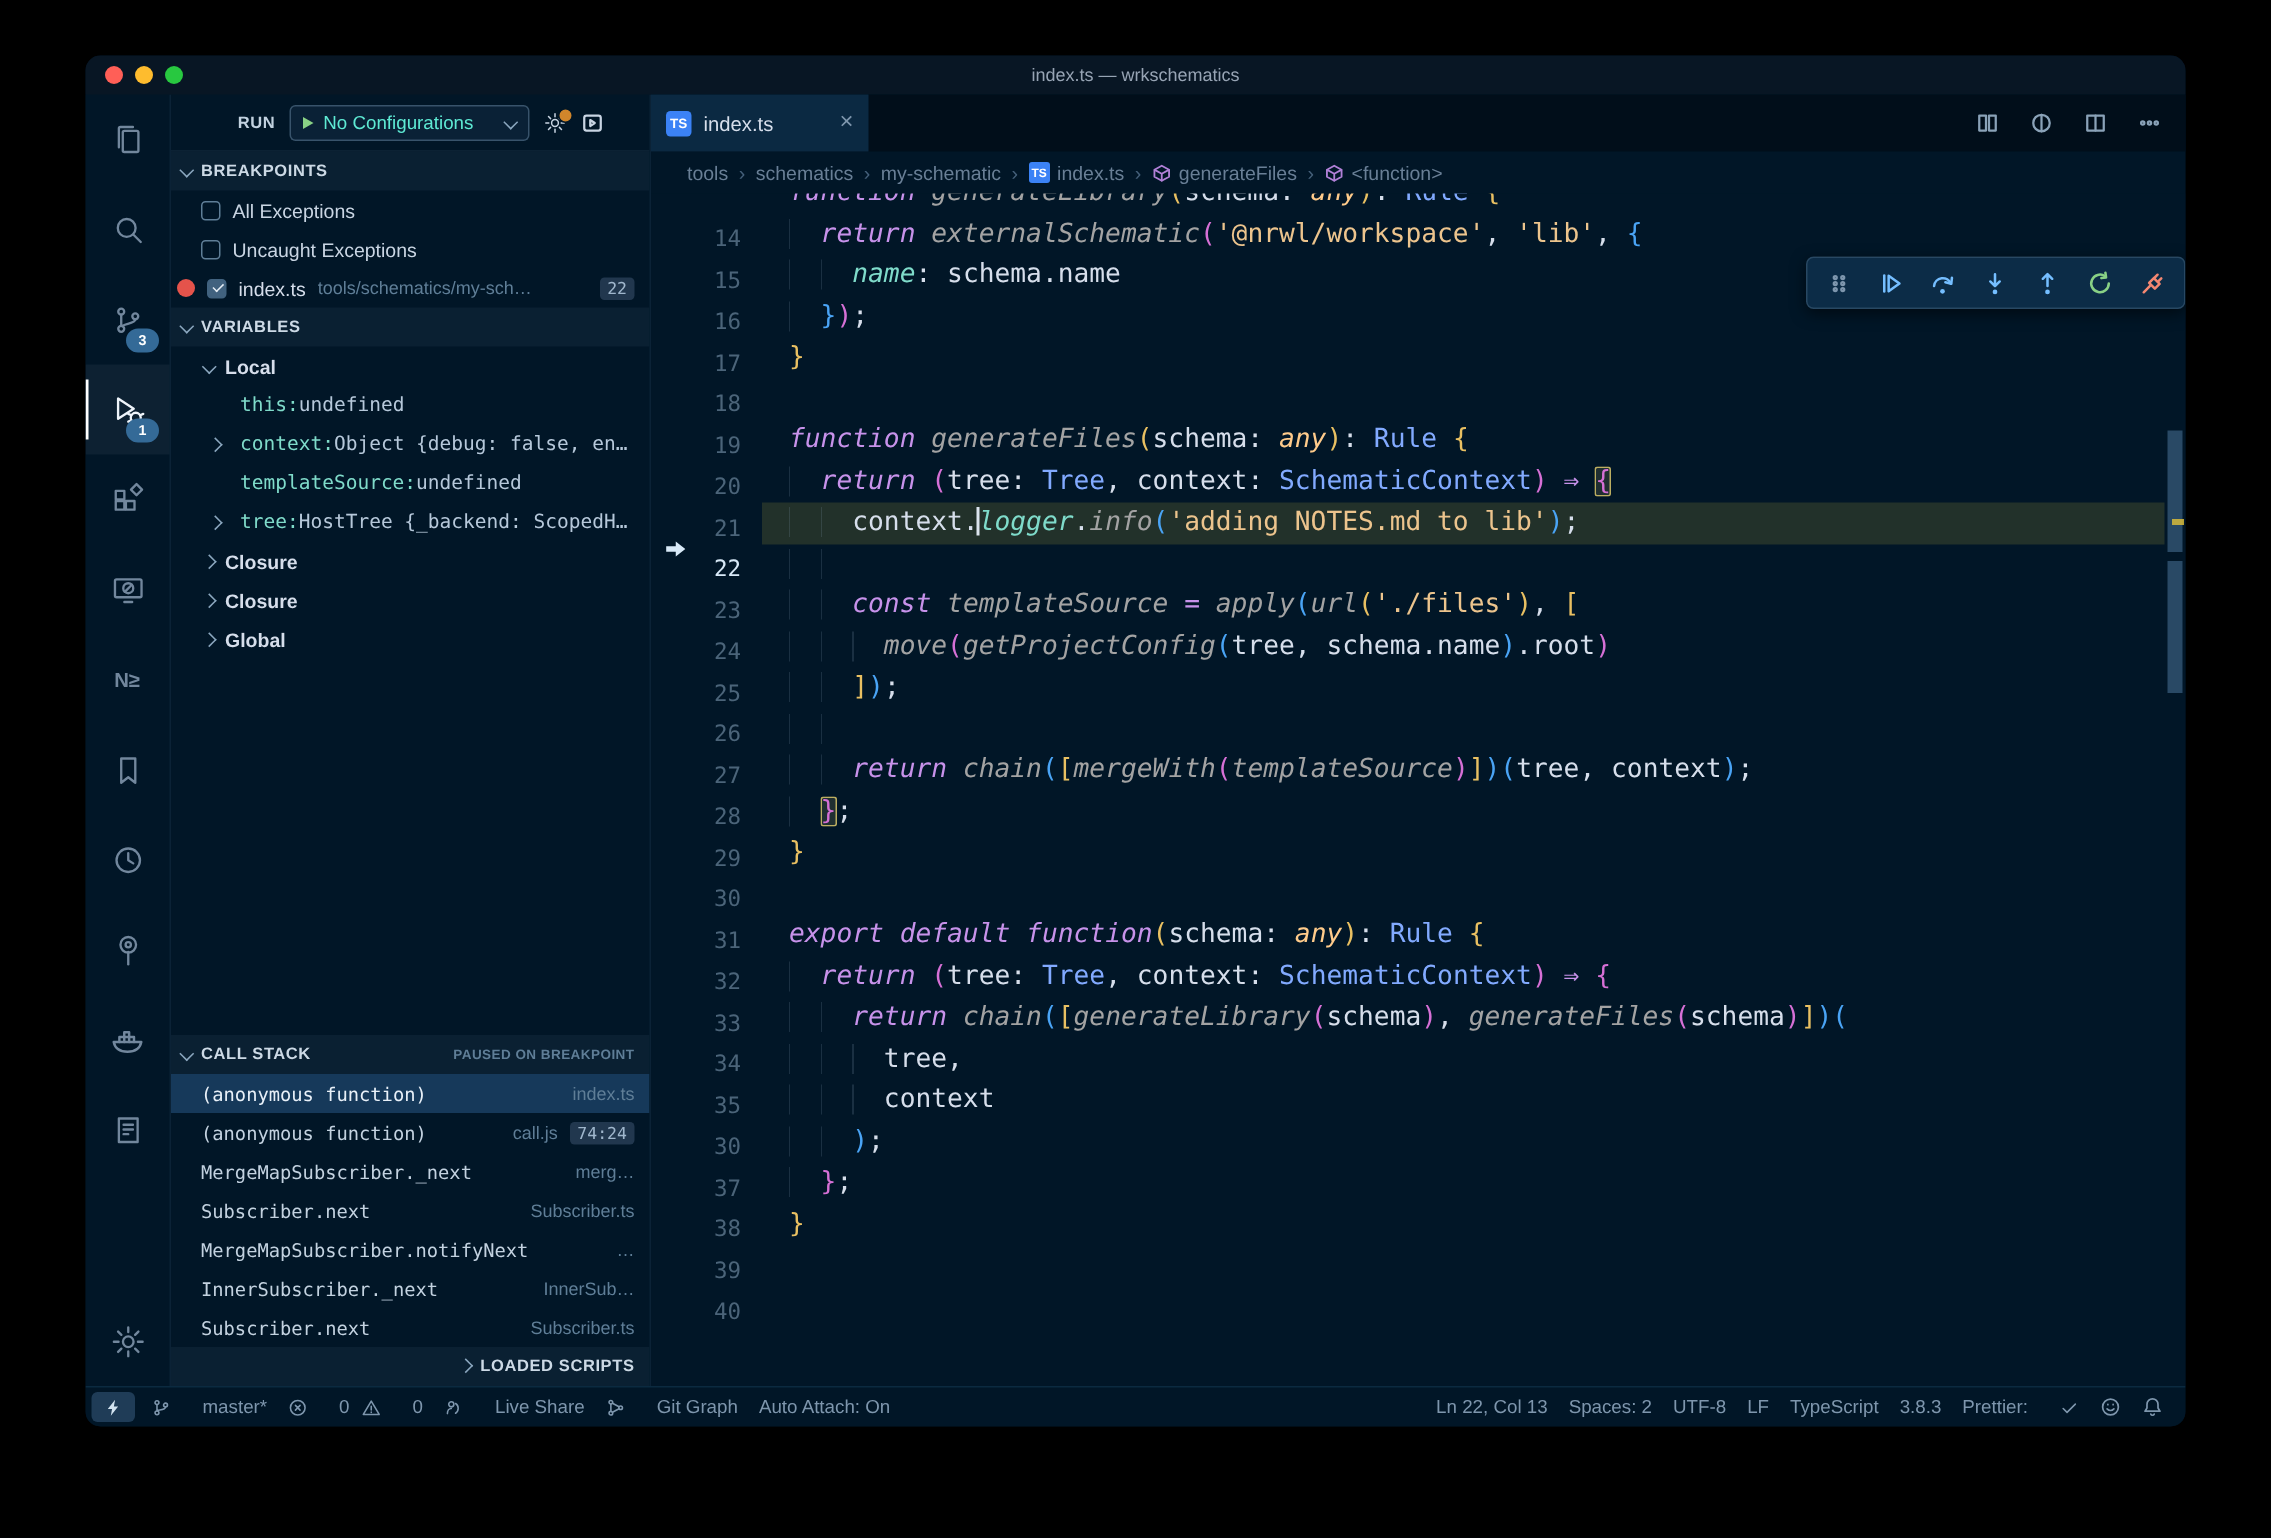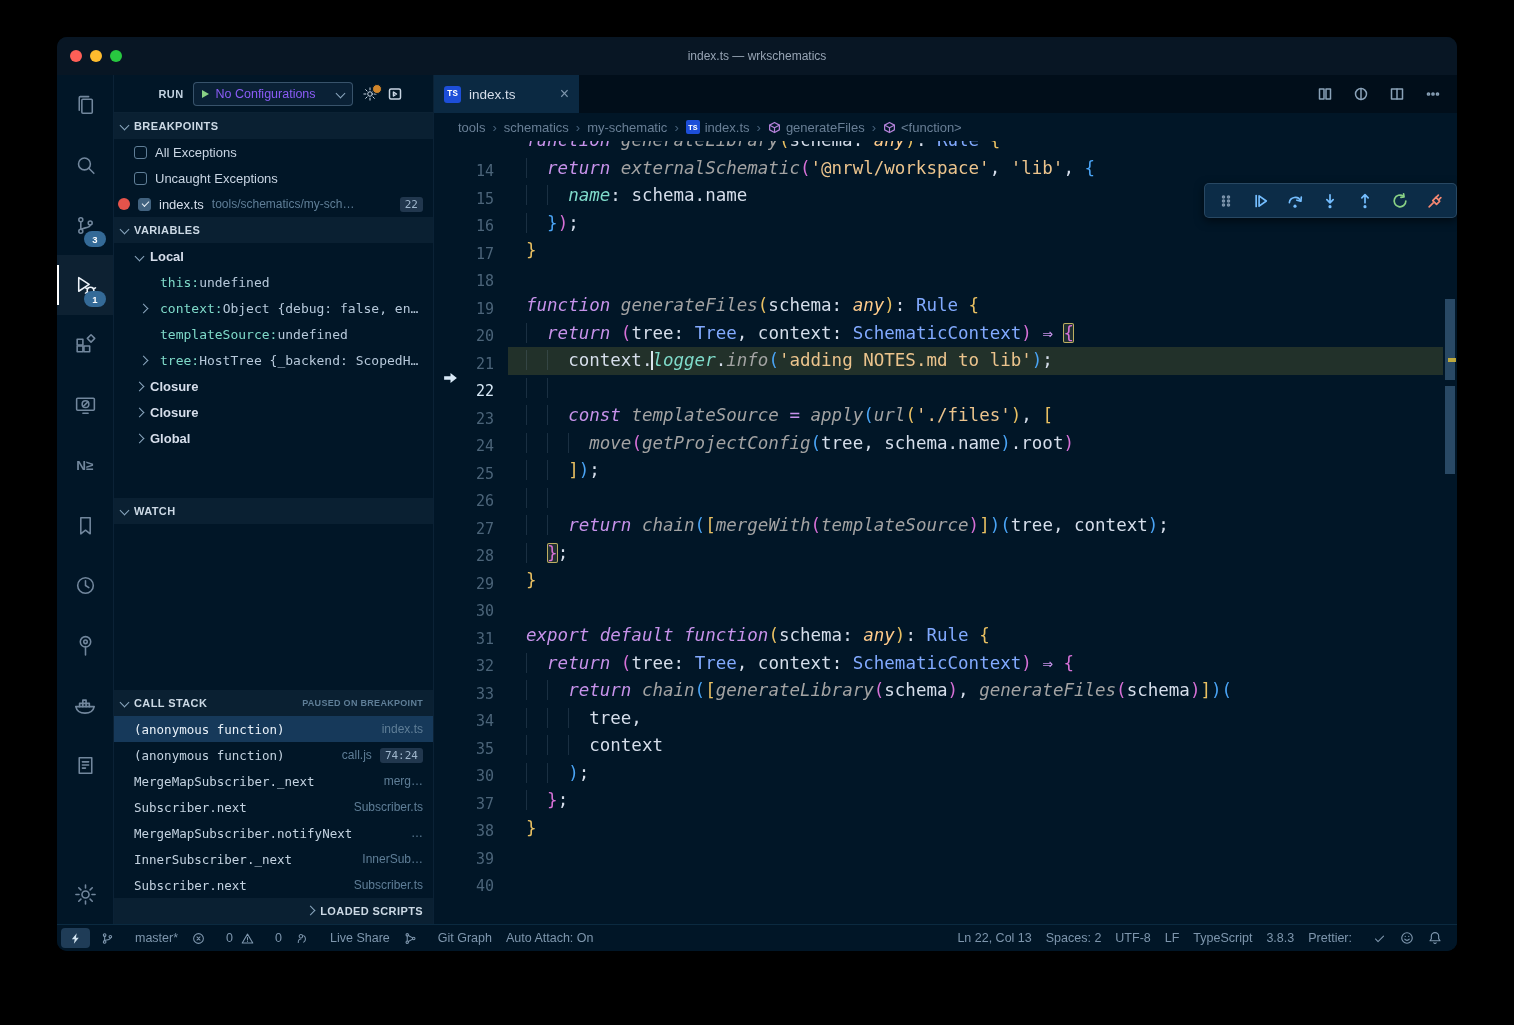--- a/index.html
+++ b/index.html
@@ -5,21 +5,21 @@
   html,body{margin:0;padding:0;background:#000;}
   body{width:1514px;height:1025px;overflow:hidden;font-family:"Liberation Sans",sans-serif;-webkit-font-smoothing:antialiased;}
   .stage{position:relative;width:1514px;height:1025px;background:#000;}
   .window{position:absolute;left:57px;top:37px;width:1400px;height:914px;background:#011627;border-radius:10px;overflow:hidden;display:flex;flex-direction:column;box-shadow:0 30px 70px rgba(0,0,0,.8);}
 
   
   .titlebar{flex:0 0 26px;background:#081624;display:flex;align-items:center;position:relative;}
   .lights{position:absolute;left:13px;display:flex;gap:8px;}
   .light{width:12px;height:12px;border-radius:50%;}
   .light.red{background:#ff5f57}.light.yellow{background:#febc2e}.light.green{background:#28c840}
-  .title{margin:12px auto;font-size:12px;color:#97a4b4;}
+  .title{margin:0 auto;font-size:12px;color:#97a4b4;}
 
   .main{flex:1;display:flex;min-height:0;}
 
   
   .activitybar{flex:0 0 56px;background:#011627;border-right:1px solid #0b2236;display:flex;flex-direction:column;}
   .ab-items{display:flex;flex-direction:column;flex:1;}
   .ab-item{height:60px;display:flex;align-items:center;justify-content:center;color:#72879d;position:relative;}
   .ab-item.active{color:#eef4fa;background:rgba(255,255,255,.05);}
   .ab-item.active::before{content:'';position:absolute;left:0;top:10px;bottom:10px;width:2px;background:#fff;}
   .ab-item.bottom{margin-top:auto;}
@@ -31,21 +31,21 @@
   .i svg *{fill:none;stroke:currentColor;stroke-width:1.5;stroke-linecap:round;stroke-linejoin:round;}
   .i svg .f{fill:currentColor;stroke:none;}
   .i svg text{fill:currentColor;stroke:none;}
 
   
   .sidebar{flex:0 0 319px;background:#011627;border-right:1px solid #0b2236;display:flex;flex-direction:column;font-size:13px;color:#c9d5e3;overflow:hidden;}
   .run-row{flex:0 0 37px;display:flex;align-items:center;gap:9px;padding:0 10px 0 24px;border-bottom:1px solid rgba(95,126,151,.12);justify-content:center;}
   .run-label{font-size:11px;font-weight:700;color:#c2d2e0;letter-spacing:.4px;}
   .run-dd{width:160px;height:24px;border:1px solid rgba(95,126,151,.55);border-radius:4px;display:flex;align-items:center;gap:7px;padding:0 8px;background:#0a2136;box-sizing:border-box;}
   .play-tri{width:0;height:0;border-left:7px solid #89d185;border-top:4.5px solid transparent;border-bottom:4.5px solid transparent;}
-  .dd-label{flex:1;font-size:12.5px;color:#8b5cf6;white-space:nowrap;overflow:hidden;}
+  .dd-label{flex:1;font-size:12.5px;color:#5eead4;white-space:nowrap;overflow:hidden;}
   .chev{display:inline-block;width:6px;height:6px;border-right:1.5px solid #8ba7bf;border-bottom:1.5px solid #8ba7bf;transform:rotate(45deg);flex:0 0 auto;}
   .chev.right{transform:rotate(-45deg);}
   .gear-wrap{position:relative;color:#c9d5e3;}
   .gear-dot{position:absolute;top:-2px;right:-4px;width:8px;height:8px;border-radius:50%;background:#d1862b;border:1px solid #011627;}
   .run-row .i{color:#c9d5e3;}
 
   .sec-h{flex:0 0 26px;display:flex;align-items:center;gap:6px;padding:0 10px 0 7px;font-size:11px;font-weight:700;letter-spacing:.4px;color:#ccd9e5;background:rgba(95,126,151,.10);}
   .sec-h .chev{margin-top:-2px;}
   .sec-h .right{margin-left:auto;font-size:9px;font-weight:700;color:#5f7e97;letter-spacing:.3px;}
 
@@ -68,21 +68,21 @@
   .watch-body{flex:1 1 auto;min-height:20px;}
 
   .cs-row{flex:0 0 26px;display:flex;align-items:center;gap:8px;padding:0 10px 0 20px;font-family:"DejaVu Sans Mono",monospace;font-size:12.5px;color:#c3d2e0;}
   .cs-row.sel{background:#16395a;color:#e8f0f8;}
   .cs-file{margin-left:auto;color:#5f7e97;font-size:12px;font-family:"Liberation Sans",sans-serif;flex:0 0 auto;}
 
   
   .editor{flex:1;display:flex;flex-direction:column;min-width:0;position:relative;background:#011627;}
   .tabbar{flex:0 0 38px;background:#010e1a;display:flex;align-items:stretch;}
   .tab{width:145px;background:#0b2942;display:flex;align-items:center;gap:8px;padding:0 10px;box-sizing:border-box;color:#d6deeb;font-size:13.5px;}
-  .ts-chip{width:17px;height:17px;background:#1d4ed8;color:#fff;border-radius:3px;font-size:9px;font-weight:700;display:flex;align-items:center;justify-content:center;flex:0 0 auto;font-family:Liberation Mono, monospace;}
+  .ts-chip{width:17px;height:17px;background:#3b82f6;color:#fff;border-radius:3px;font-size:9px;font-weight:700;display:flex;align-items:center;justify-content:center;flex:0 0 auto;}
   .ts-chip.sm{width:14px;height:14px;font-size:8px;border-radius:2px;}
   .tab-label{flex:1;}
   .tab-close{color:#7e96ad;font-size:16px;line-height:1;}
   .tab-actions{margin-left:auto;display:flex;align-items:center;gap:20px;padding-right:16px;color:#8aa2b8;}
 
   .crumbs{flex:0 0 28px;display:flex;align-items:center;gap:7px;padding:0 16px 0 24px;font-size:13px;color:#697f96;}
   .crumb{display:flex;align-items:center;gap:5px;white-space:nowrap;}
   .crumb-sep{color:#45607a;font-size:13px;}
   .crumb .sym{color:#b180d7;}
 
@@ -341,24 +341,20 @@
               <span>Closure</span>
             </div>
             <div class="scope-row">
               <span class="chev right"></span>
               <span>Global</span>
             </div>
           </div>
 
         <div class="spacer47"></div>
 
-        <div class="sec-h">
-          <span class="chev"></span>
-          <span>WATCH</span>
-        </div>
         <div class="watch-body"></div>
 
         <div class="sec-h">
           <span class="chev"></span>
           <span>CALL STACK</span>
           <span class="right">PAUSED ON BREAKPOINT</span>
         </div>
         <div style="display:flex;flex-direction:column;">
             <div class="cs-row sel">
               <span class="cs-fn">(anonymous function)</span>

